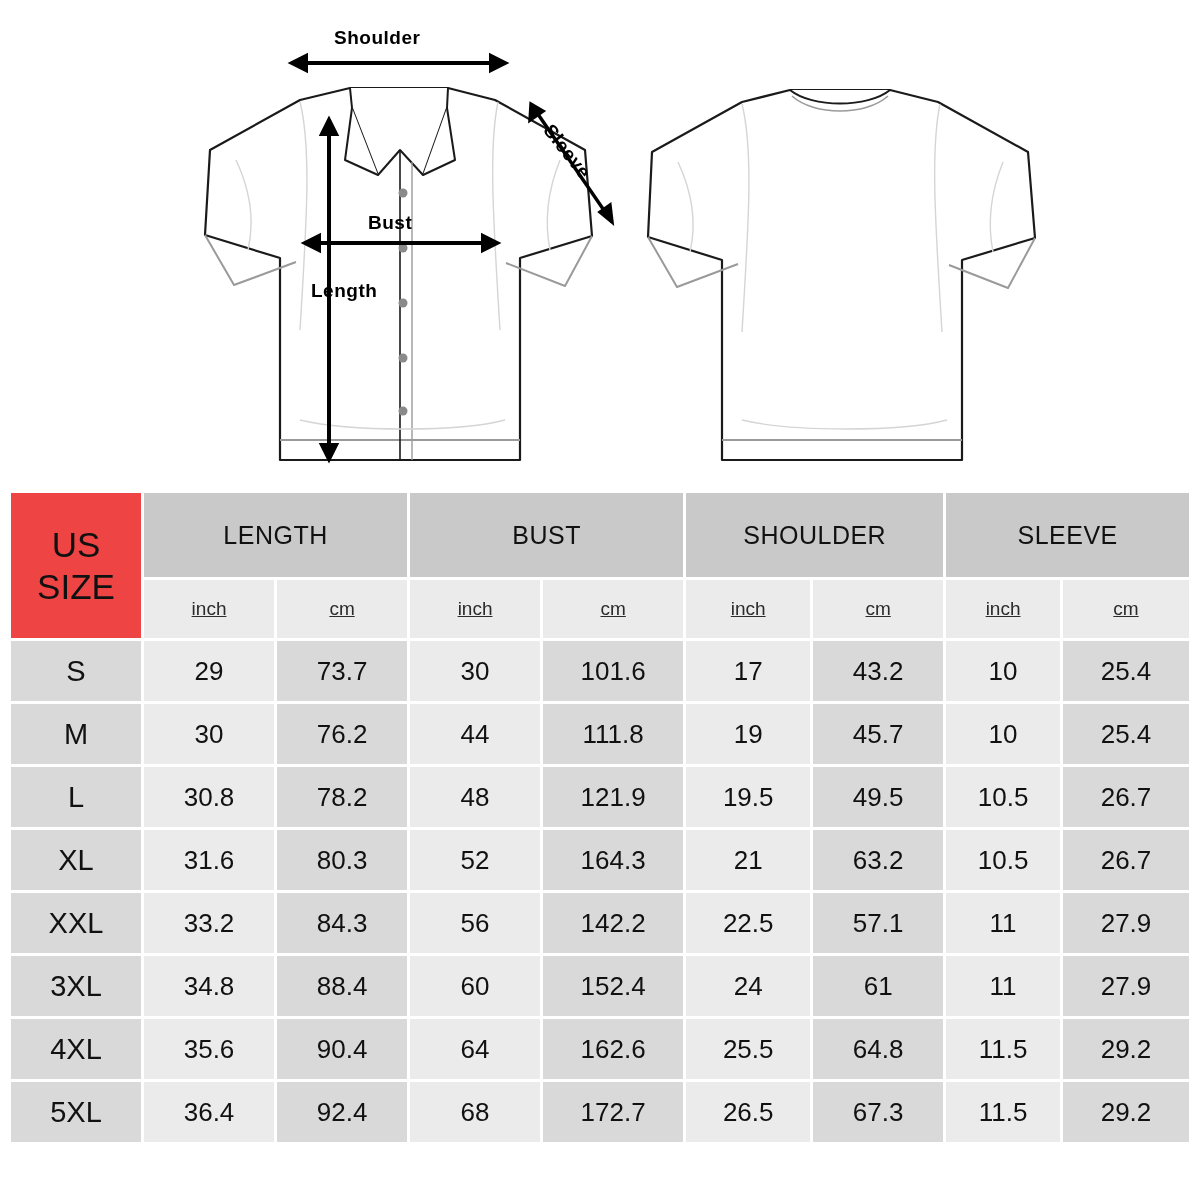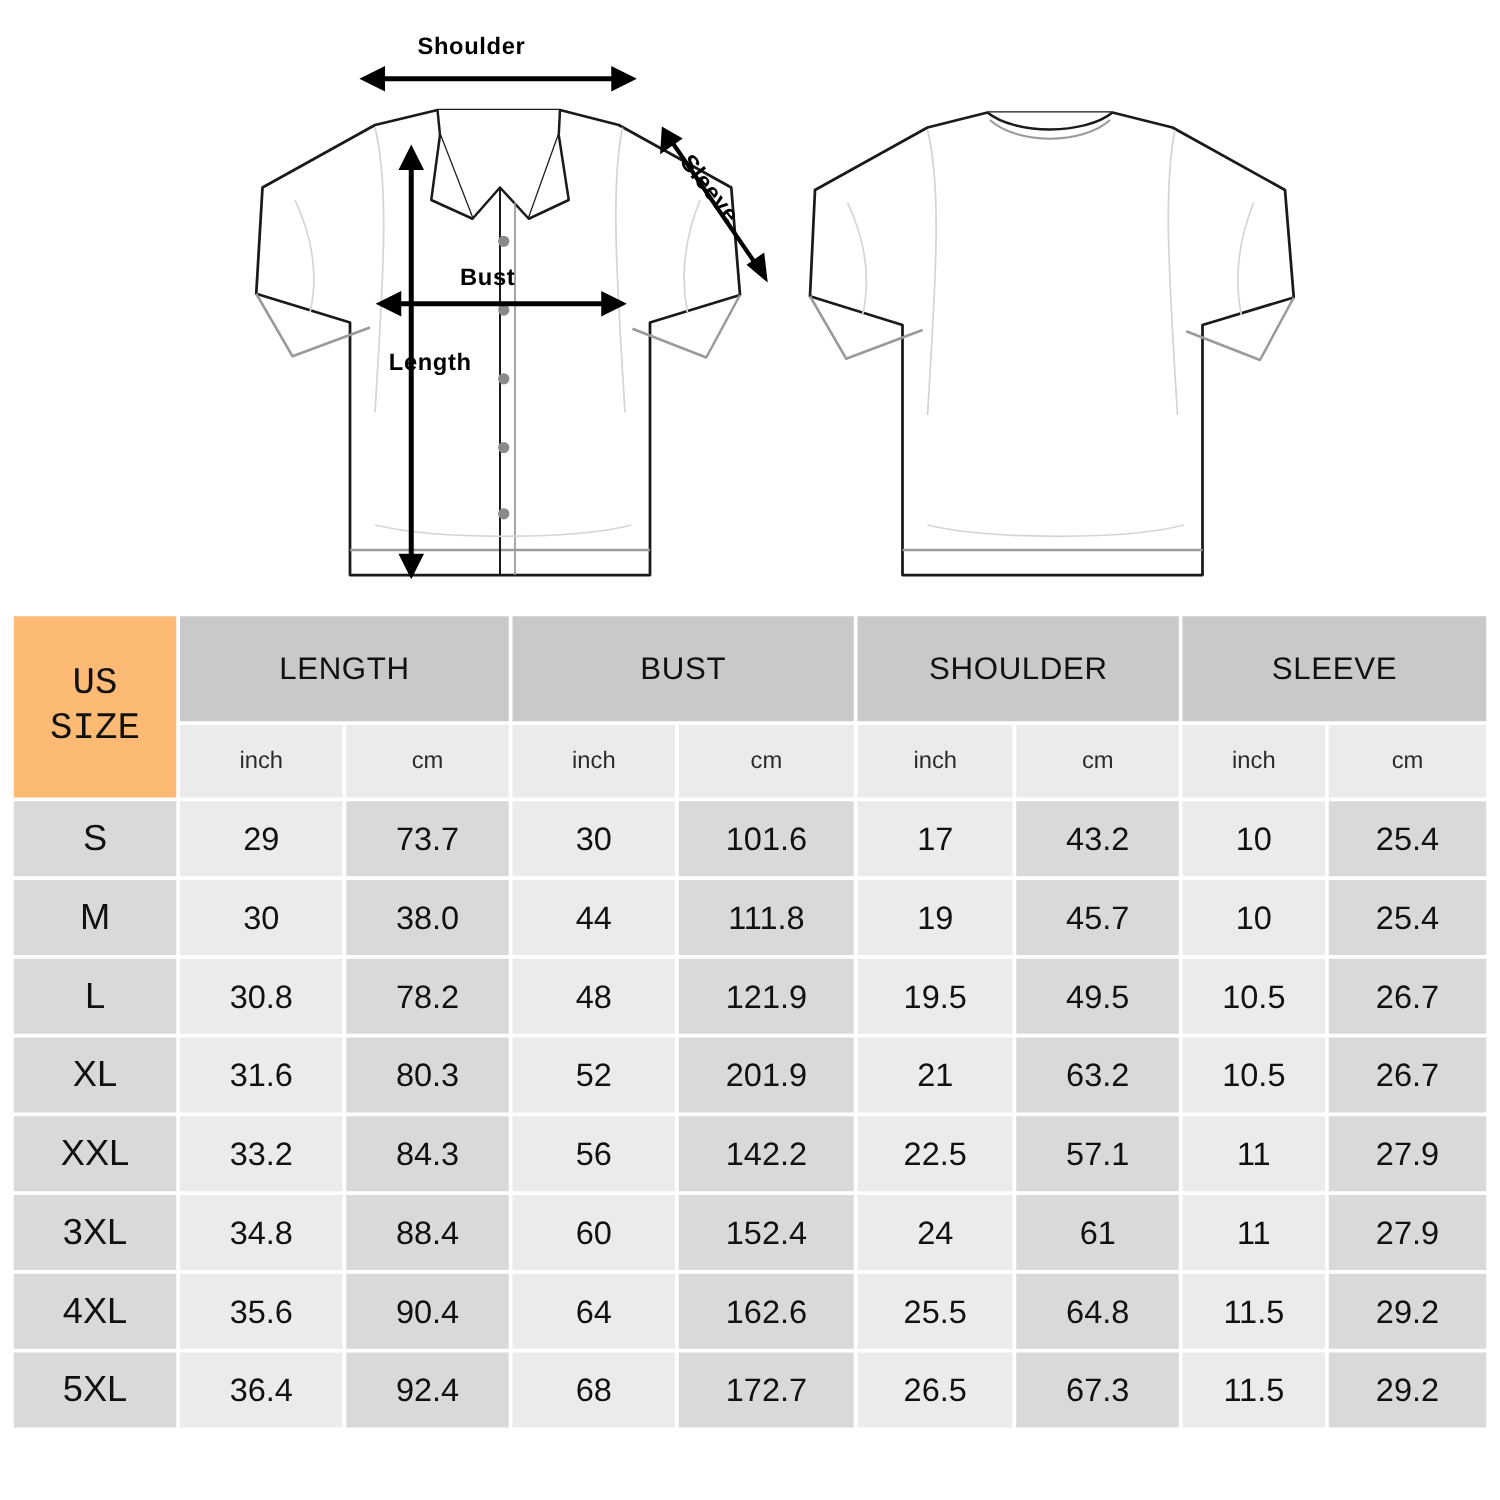--- a/index.html
+++ b/index.html
@@ -59,39 +59,39 @@
     table-layout: fixed;
   }
   table.size-chart td,
   table.size-chart th {
     text-align: center;
     vertical-align: middle;
     padding: 0;
     font-weight: normal;
   }
   .hdr-us {
-    background: #fdba74;
-    font-size: 30px;
+    background: #ef4444;
+    font-size: 35px;
     font-weight: bold;
     line-height: 1.18;
     width: 128px;
-    font-family: Liberation Mono, monospace;
   }
   .hdr-group {
     background: #c9c9c9;
     font-size: 25px;
     font-weight: bold;
     letter-spacing: 0.5px;
     height: 84px;
   }
   .sub-unit {
     background: #ebebeb;
     font-size: 19px;
     height: 58px;
     color: #2b2b2b;
+    text-decoration: underline;
   }
   .size-cell {
     background: #d9d9d9;
     font-size: 29px;
     font-weight: bold;
     height: 60px;
   }
   .val-cell {
     background: #ebebeb;
     font-size: 26px;
@@ -239,21 +239,21 @@
         <td class="val-cell">30</td>
         <td class="val-cell alt">101.6</td>
         <td class="val-cell">17</td>
         <td class="val-cell alt">43.2</td>
         <td class="val-cell">10</td>
         <td class="val-cell alt">25.4</td>
       </tr>
       <tr>
         <td class="size-cell">M</td>
         <td class="val-cell">30</td>
-        <td class="val-cell alt">38.0</td>
+        <td class="val-cell alt">76.2</td>
         <td class="val-cell">44</td>
         <td class="val-cell alt">111.8</td>
         <td class="val-cell">19</td>
         <td class="val-cell alt">45.7</td>
         <td class="val-cell">10</td>
         <td class="val-cell alt">25.4</td>
       </tr>
       <tr>
         <td class="size-cell">L</td>
         <td class="val-cell">30.8</td>
@@ -263,21 +263,21 @@
         <td class="val-cell">19.5</td>
         <td class="val-cell alt">49.5</td>
         <td class="val-cell">10.5</td>
         <td class="val-cell alt">26.7</td>
       </tr>
       <tr>
         <td class="size-cell">XL</td>
         <td class="val-cell">31.6</td>
         <td class="val-cell alt">80.3</td>
         <td class="val-cell">52</td>
-        <td class="val-cell alt">201.9</td>
+        <td class="val-cell alt">164.3</td>
         <td class="val-cell">21</td>
         <td class="val-cell alt">63.2</td>
         <td class="val-cell">10.5</td>
         <td class="val-cell alt">26.7</td>
       </tr>
       <tr>
         <td class="size-cell">XXL</td>
         <td class="val-cell">33.2</td>
         <td class="val-cell alt">84.3</td>
         <td class="val-cell">56</td>

